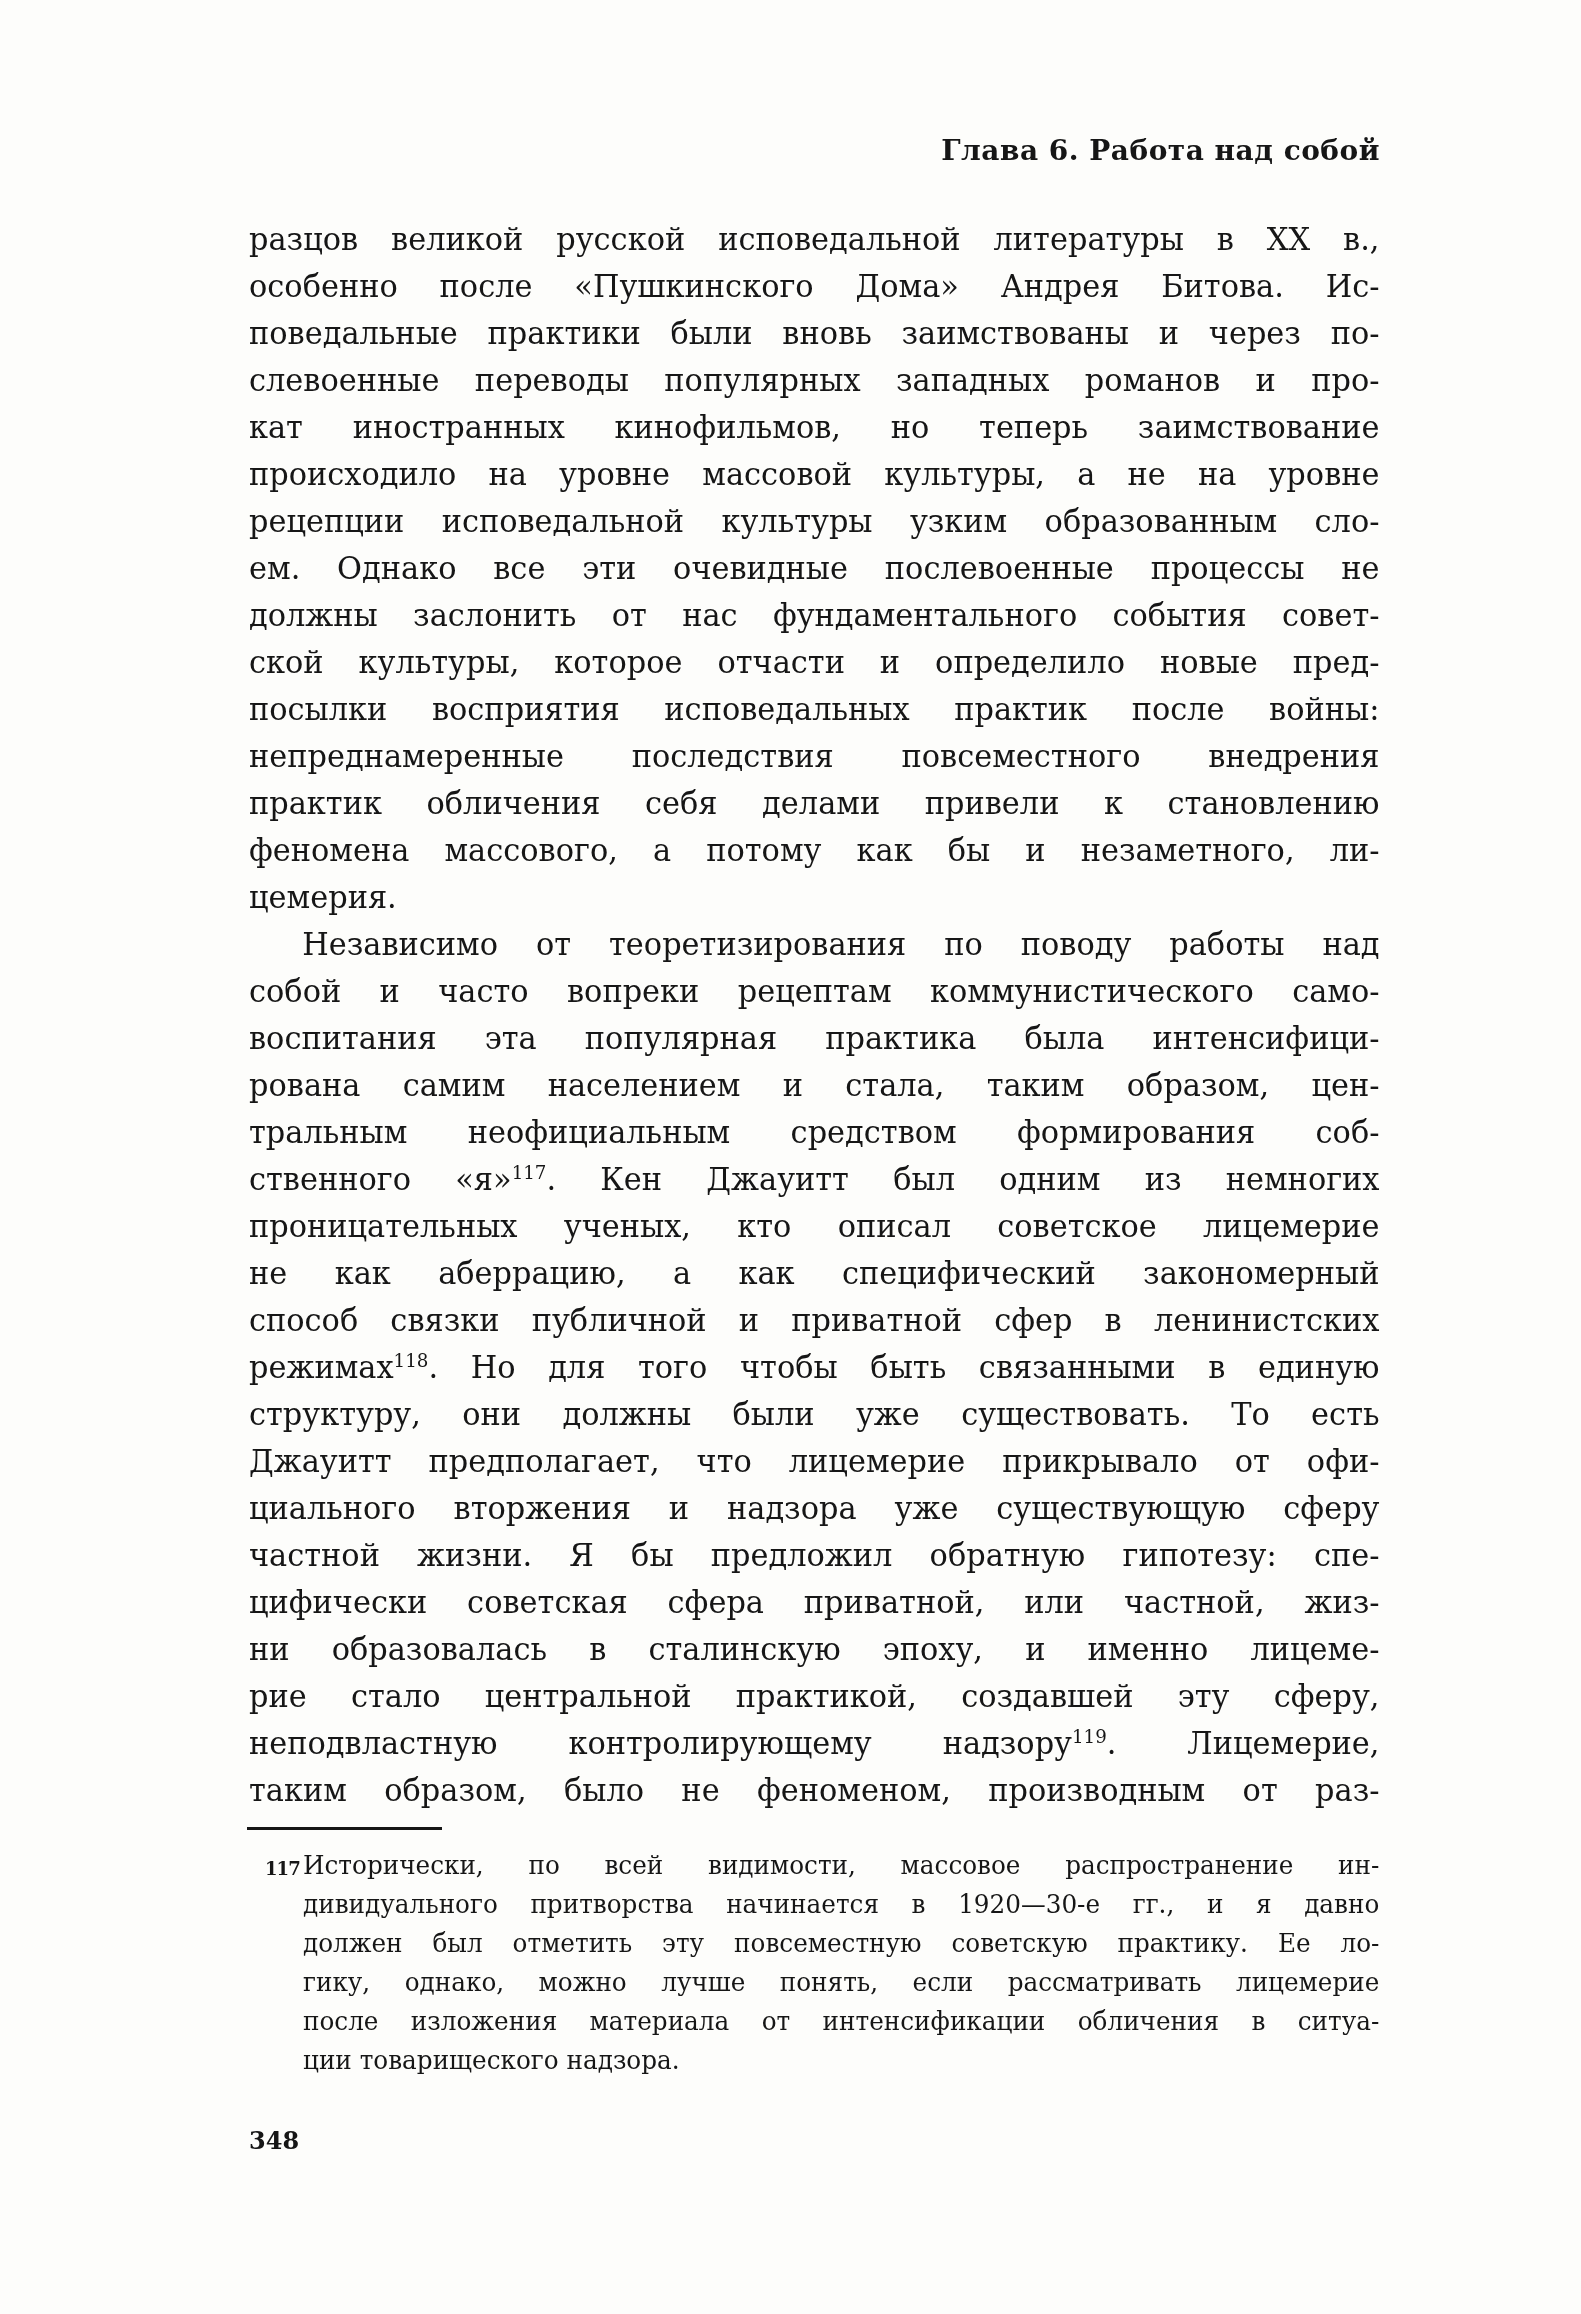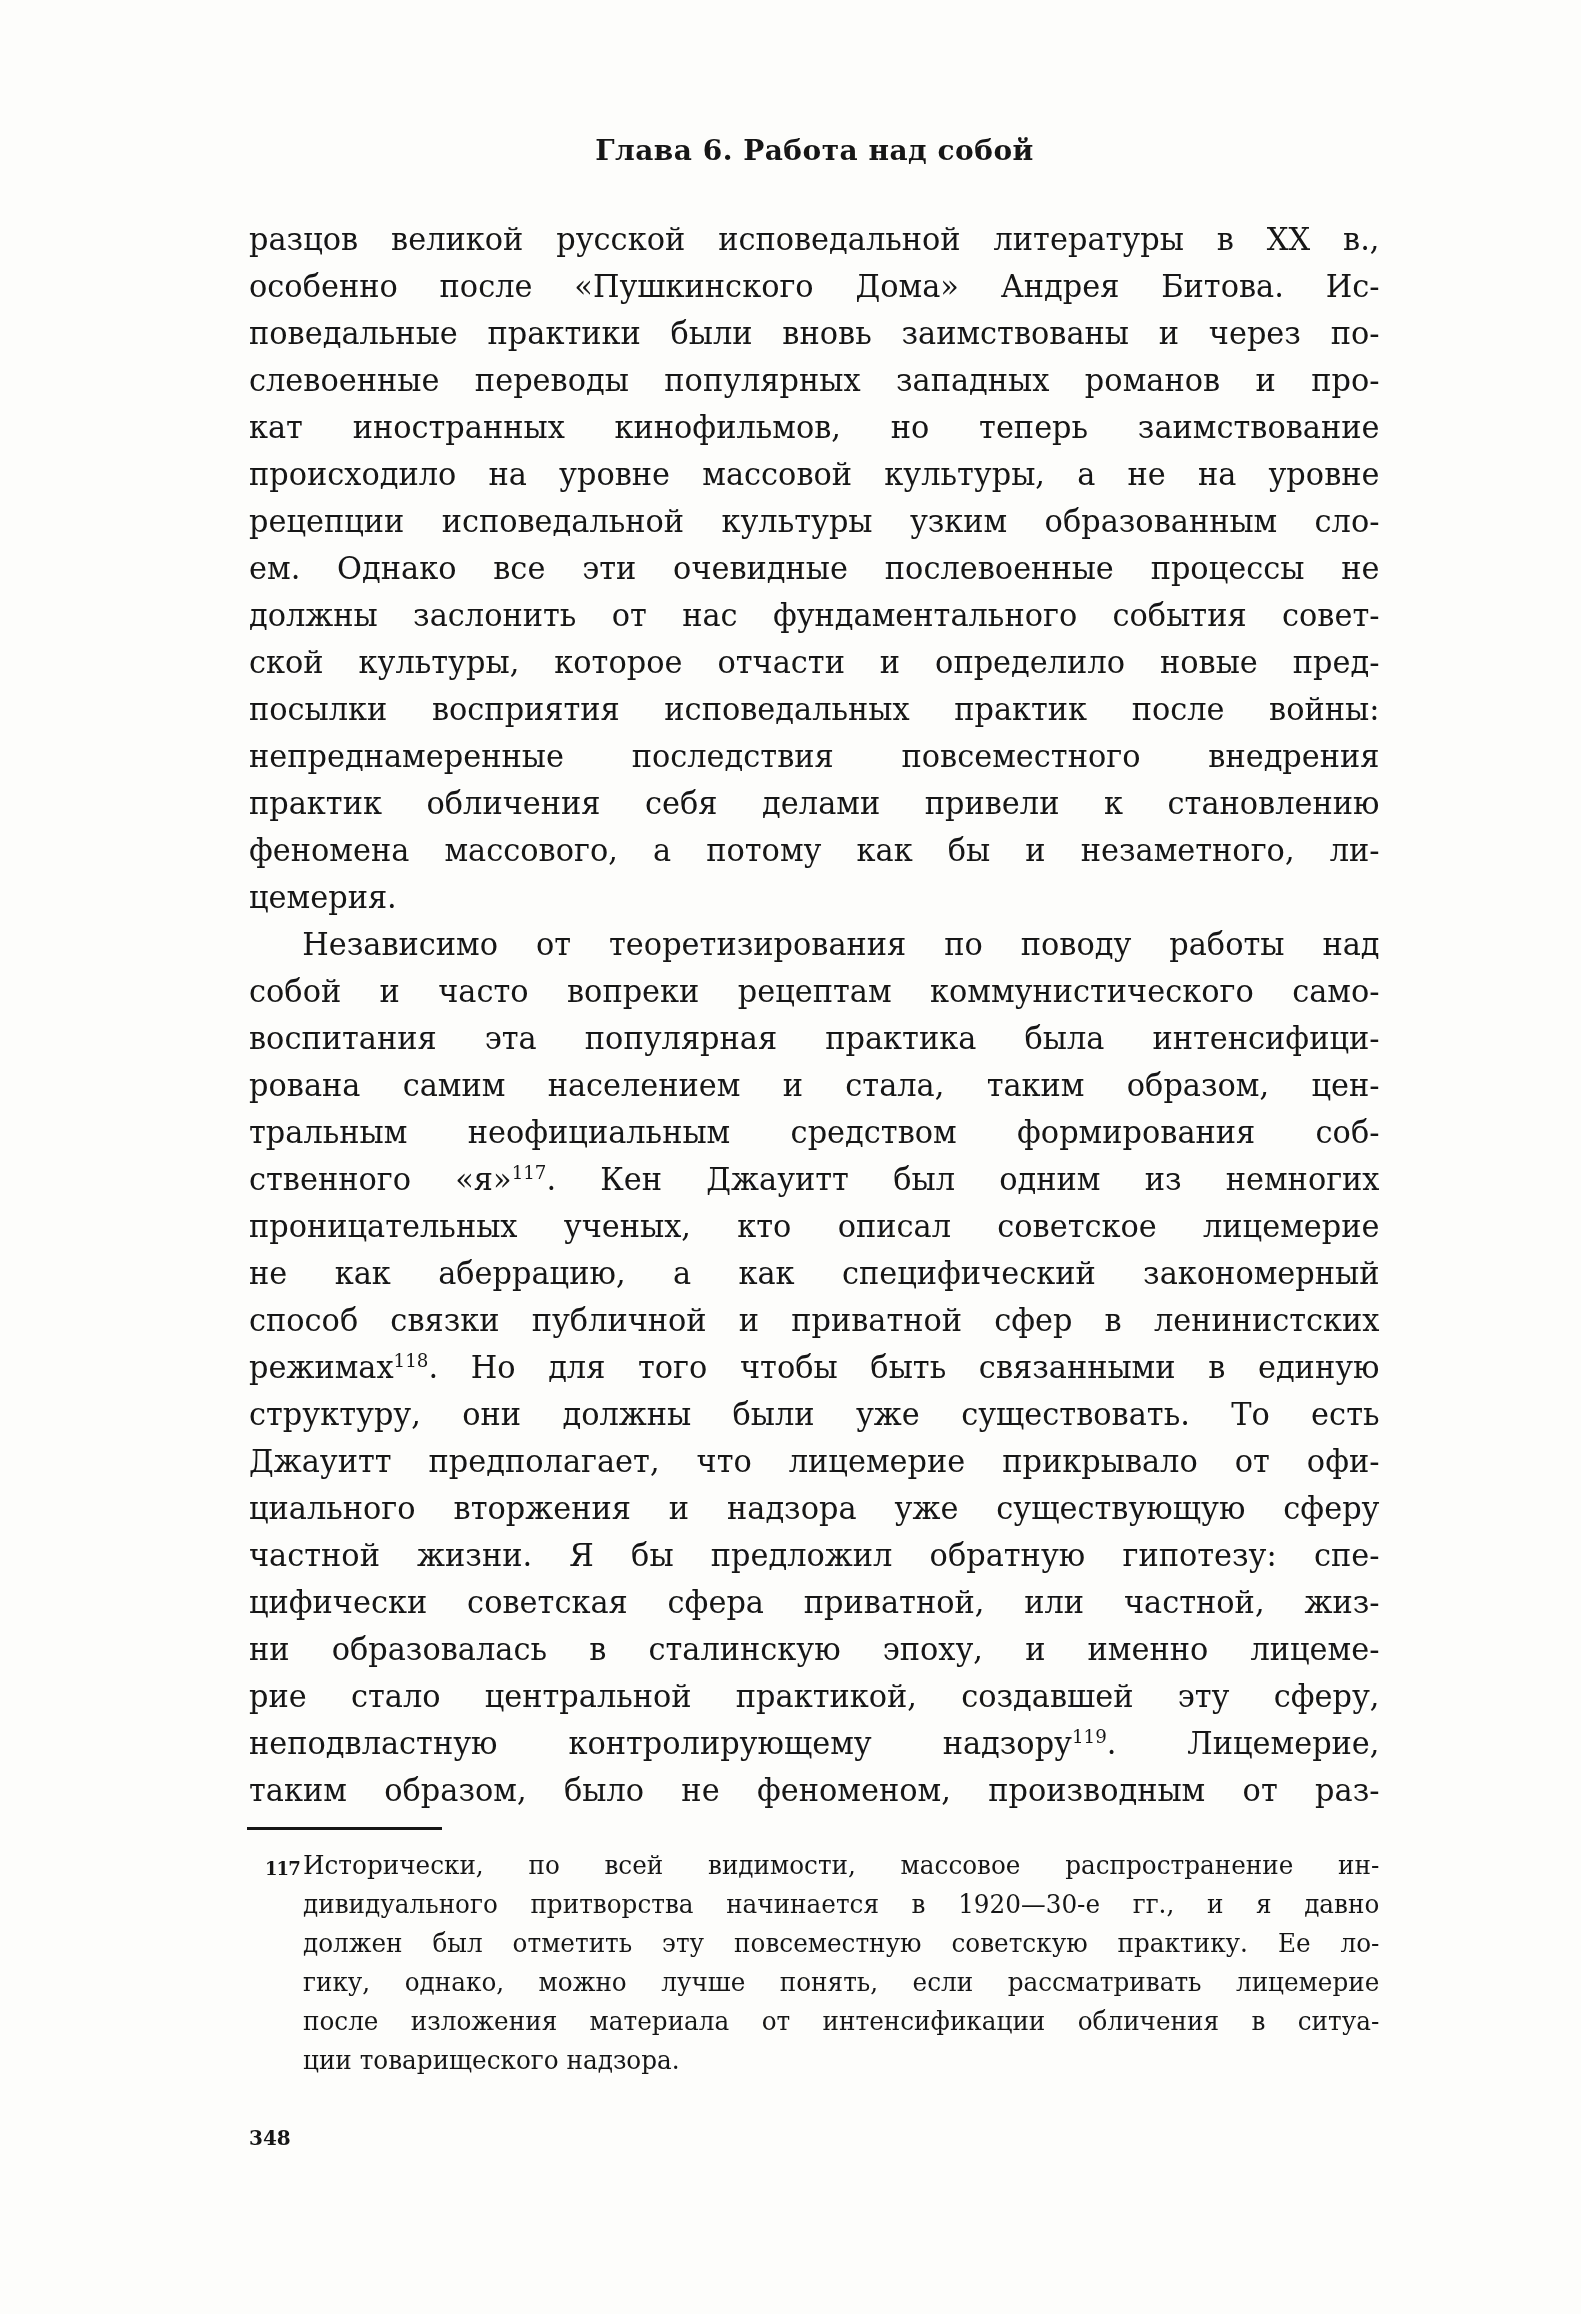--- a/index.html
+++ b/index.html
@@ -6,21 +6,21 @@
   html,body { margin:0; padding:0; }
   body { background:var(--paper); }
   .page {
     position:relative; width:1581px; height:2314px;
     background:var(--paper); color:var(--ink);
     font-family:"DejaVu Serif","Liberation Serif",serif;
     overflow:hidden;
   }
   .running-head {
     position:absolute; top:135px; left:249px; width:1131px;
-    text-align:center; font-weight:bold; font-size:28px; line-height:32.5px;
+    text-align:right; font-weight:bold; font-size:28px; line-height:32.5px;
     letter-spacing:0.5px;
   }
   .body-text {
     position:absolute; top:216px; left:249px; width:1190px;
     transform:scaleX(0.95); transform-origin:0 0;
     font-size:32px; line-height:47px;
   }
   .line {
     text-align:justify; text-align-last:justify;
     height:47px; overflow:visible; white-space:normal;
@@ -45,21 +45,21 @@
     text-align:justify; text-align-last:justify;
     height:39px;
   }
   .fn-line.no-just { text-align:left; text-align-last:left; }
   .fn-marker {
     position:absolute; left:-40px; top:2.9px;
     font-weight:bold; font-size:19px; letter-spacing:-1px;
   }
   .page-number {
     position:absolute; left:249px; top:2126px;
-    font-weight:bold; font-size:20px;
+    font-weight:bold; font-size:24px;
   }
 </style>
 </head>
 <body>
 
 <div class="page">
   <div class="running-head">Глава 6. Работа над собой</div>
 
   <div class="body-text">
       <div class="line">разцов великой русской исповедальной литературы в XX в.,</div>

